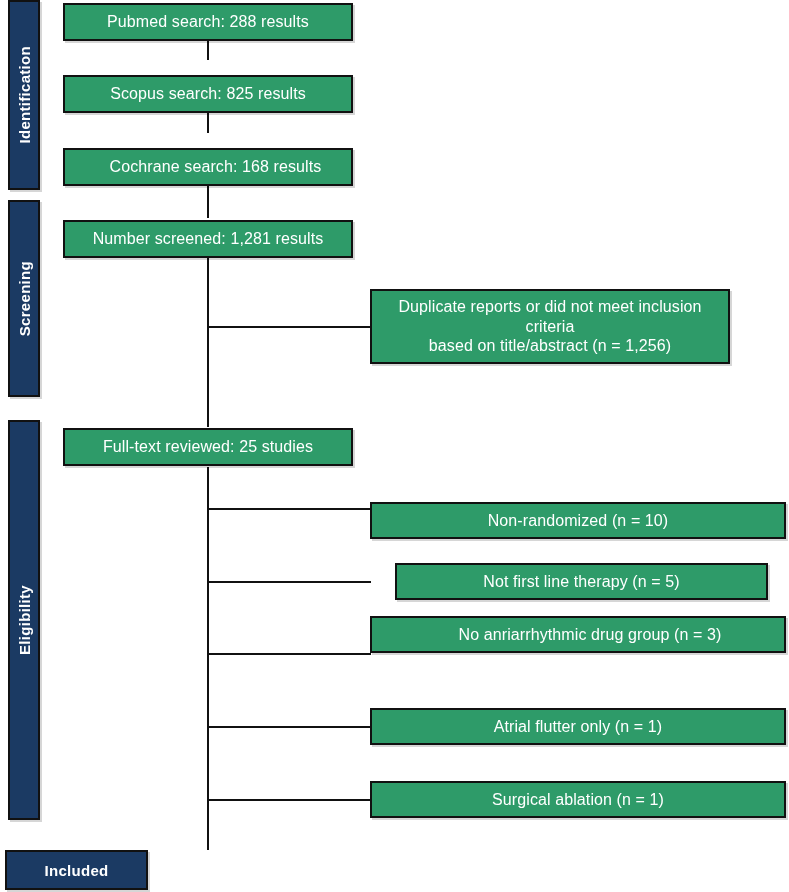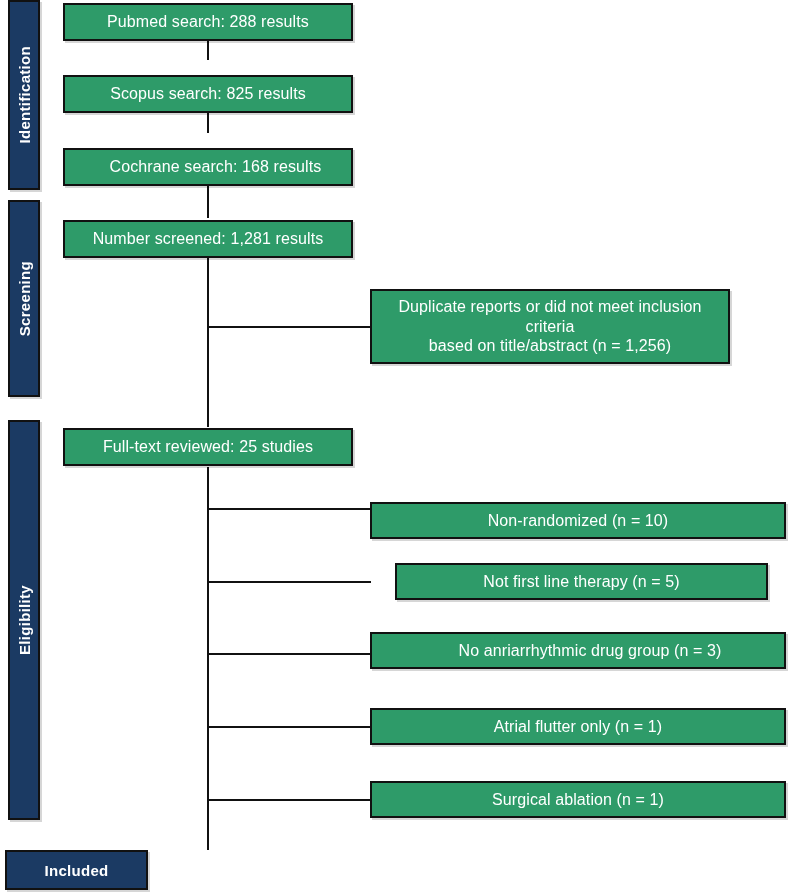--- a/index.html
+++ b/index.html
@@ -137,21 +137,21 @@
   </div>
 
   <div class="box green" style="left:370px; top:502px; width:416px; height:37px;">
     <span class="box-label">Non-randomized (n = 10)</span>
   </div>
 
   <div class="box green" style="left:370px; top:563px; width:373px; height:37px;margin-left:25px;">
     <span class="box-label">Not first line therapy (n = 5)</span>
   </div>
 
-  <div class="box green" style="left:370px; top:632px; width:416px; height:37px;padding-left:24px;">
+  <div class="box green" style="left:370px; top:616px; width:416px; height:37px;padding-left:24px;">
     <span class="box-label">No anriarrhythmic drug group (n = 3)</span>
   </div>
 
   <div class="box green" style="left:370px; top:708px; width:416px; height:37px;">
     <span class="box-label">Atrial flutter only (n = 1)</span>
   </div>
 
   <div class="box green" style="left:370px; top:781px; width:416px; height:37px;">
     <span class="box-label">Surgical ablation (n = 1)</span>
   </div>

